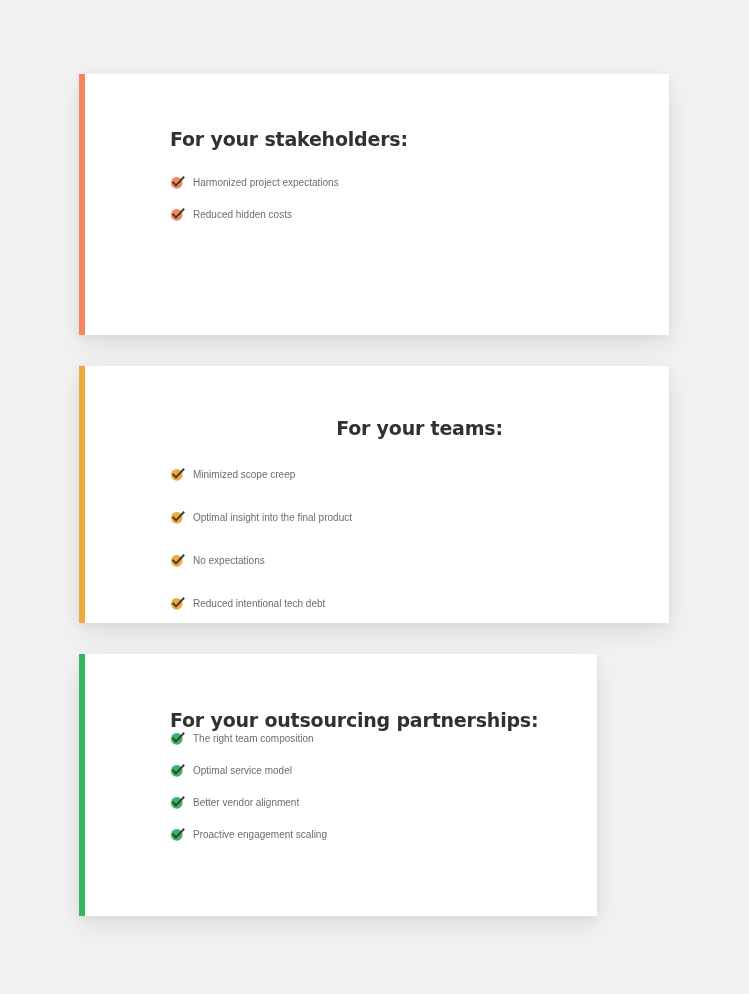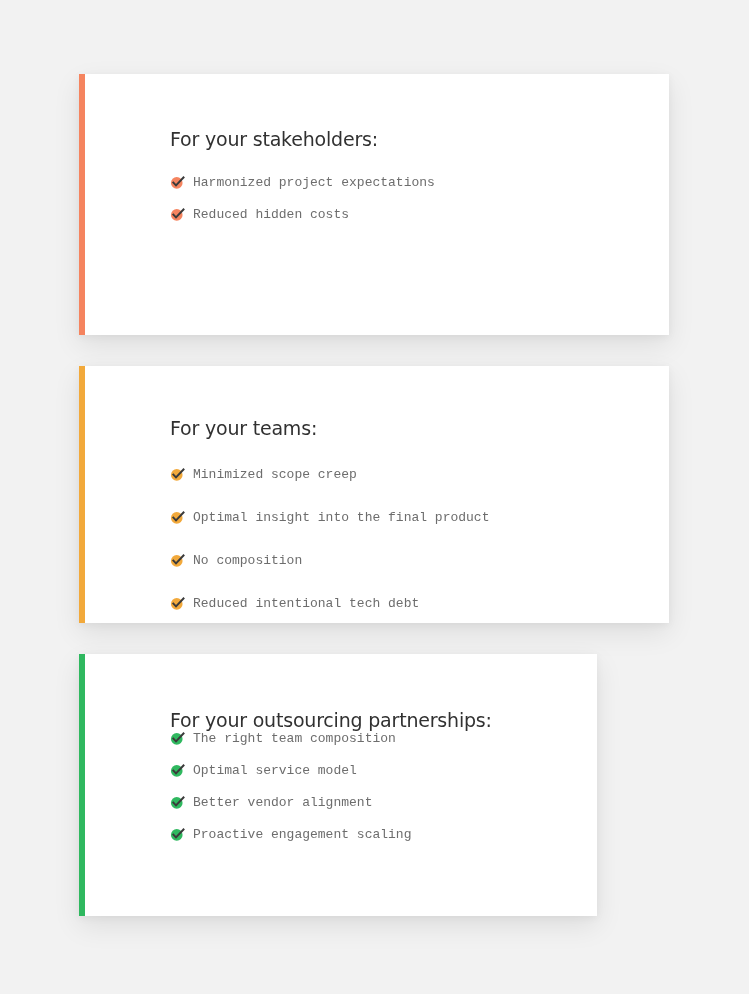--- a/index.html
+++ b/index.html
@@ -40,35 +40,35 @@
 
   .card-body {
     flex: 1 1 auto;
     position: relative;
     padding-left: 85px;
     background: #ffffff;
   }
 
   .card-title {
     font-family: "DejaVu Sans", sans-serif;
-    font-weight: normal;
+    font-weight: bold;
     font-size: 19px;
     letter-spacing: -0.2px;
     color: #313131;
   }
 
   .card-list {
     list-style: none;
   }
 
   .card-list li {
     display: flex;
     align-items: center;
-    font-family: Liberation Mono, monospace;
-    font-size: 13px;
+    font-family: Liberation Sans, sans-serif;
+    font-size: 10px;
     color: #6d6d6d;
     line-height: 1;
   }
 
   .check-icon {
     flex: 0 0 auto;
     width: 15px;
     height: 15px;
     margin-right: 8px;
     position: relative;
@@ -92,21 +92,21 @@
   #card-stakeholders .card-list  { margin-top: 25px; }
   #card-stakeholders .card-list li { margin-bottom: 17px; }
 
   
   #card-teams {
     left: 79px;
     top: 366px;
     width: 590px;
     height: 257px;
   }
-  #card-teams .card-title { margin-top: 51px; }
+  #card-teams .card-title { margin-top: 51px; text-align: center; }
   #card-teams .card-list  { margin-top: 26px; }
   #card-teams .card-list li { margin-bottom: 17px; margin-top: 28px; }
 
   
   #card-outsourcing {
     left: 79px;
     top: 654px;
     width: 518px;
     height: 262px;
   }
@@ -159,21 +159,21 @@
             <circle cx="7.2" cy="8.4" r="6.2" fill="#f2a93b"></circle>
             <path d="M3.6 8.1 L6.4 11.0 L14.4 2.6" fill="none" stroke="#3a3a3a" stroke-width="2.1" stroke-linecap="square"></path>
           </svg>
           <span class="item-text">Optimal insight into the final product</span>
         </li>
         <li>
           <svg class="check-icon" viewBox="0 0 16 16">
             <circle cx="7.2" cy="8.4" r="6.2" fill="#f2a93b"></circle>
             <path d="M3.6 8.1 L6.4 11.0 L14.4 2.6" fill="none" stroke="#3a3a3a" stroke-width="2.1" stroke-linecap="square"></path>
           </svg>
-          <span class="item-text">No composition</span>
+          <span class="item-text">No expectations</span>
         </li>
         <li>
           <svg class="check-icon" viewBox="0 0 16 16">
             <circle cx="7.2" cy="8.4" r="6.2" fill="#f2a93b"></circle>
             <path d="M3.6 8.1 L6.4 11.0 L14.4 2.6" fill="none" stroke="#3a3a3a" stroke-width="2.1" stroke-linecap="square"></path>
           </svg>
           <span class="item-text">Reduced intentional tech debt</span>
         </li>
       </ul>
     </div>

